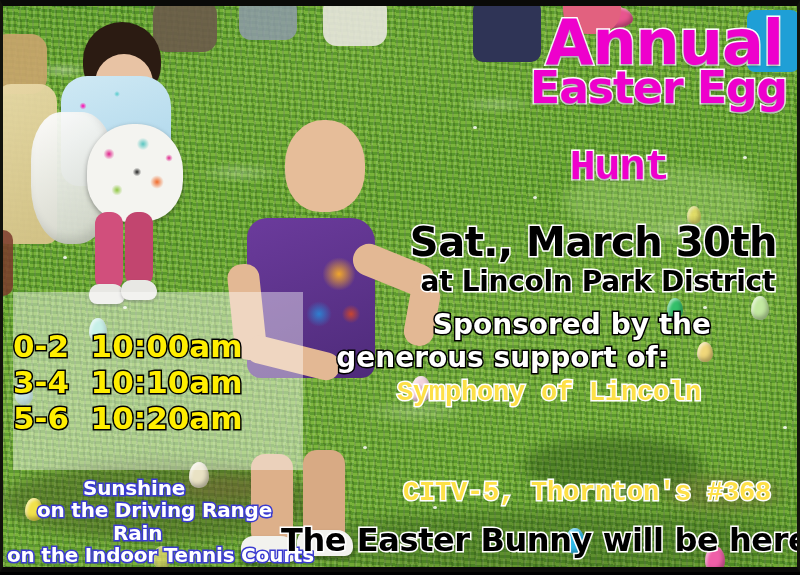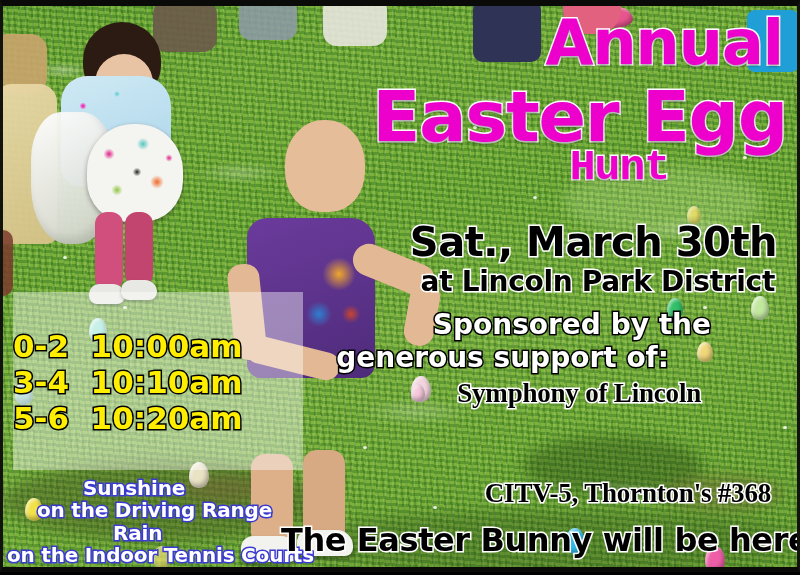--- a/index.html
+++ b/index.html
@@ -152,34 +152,34 @@
 
   .blackout{
     font-family:"DejaVu Sans",sans-serif;font-weight:bold;color:#000;
     -webkit-text-stroke:3px #ffffff;paint-order:stroke fill;
   }
   .whiteout{
     font-family:"DejaVu Sans",sans-serif;font-weight:bold;color:#ffffff;
     -webkit-text-stroke:3px #000000;paint-order:stroke fill;
   }
   .blueout{
-    font-family:Liberation Serif, serif;font-weight:bold;color:#000000;
+    font-family:Liberation Mono, monospace;font-weight:bold;color:#fde047;
     -webkit-text-stroke:3px #ffffff;paint-order:stroke fill;
   }
   .yellowout{
     font-family:"DejaVu Sans",sans-serif;font-weight:bold;color:#ffee00;
     -webkit-text-stroke:3px #000000;paint-order:stroke fill;
   }
   .whiteblue{
     font-family:"DejaVu Sans",sans-serif;font-weight:bold;color:#ffffff;
     -webkit-text-stroke:3px #3a3ad0;paint-order:stroke fill;
   }
 
   #t-annual{right:14px;top:6px;font-size:62px;letter-spacing:-1px;}
-  #t-easteregg{right:10px;top:76px;font-size:70px;letter-spacing:-1px;margin-left:44px;}
+  #t-easteregg{right:10px;top:60px;font-size:44px;letter-spacing:-1px;margin-left:44px;}
   #t-hunt{right:128px;top:140px;font-size:43px;letter-spacing:-1px;font-family:Liberation Mono, monospace;}
 
   #t-date{right:20px;top:216px;font-size:40px;letter-spacing:-0.5px;}
   #t-place{right:22px;top:262px;font-size:28px;letter-spacing:-0.3px;}
   #t-spon1{right:86px;top:305px;font-size:28px;}
   #t-spon2{right:128px;top:338px;font-size:28px;}
 
   .sponsor{font-size:27px;letter-spacing:-0.2px;}
   #s1{right:96px;top:374px;}
   #s2{right:98px;top:407px;}

